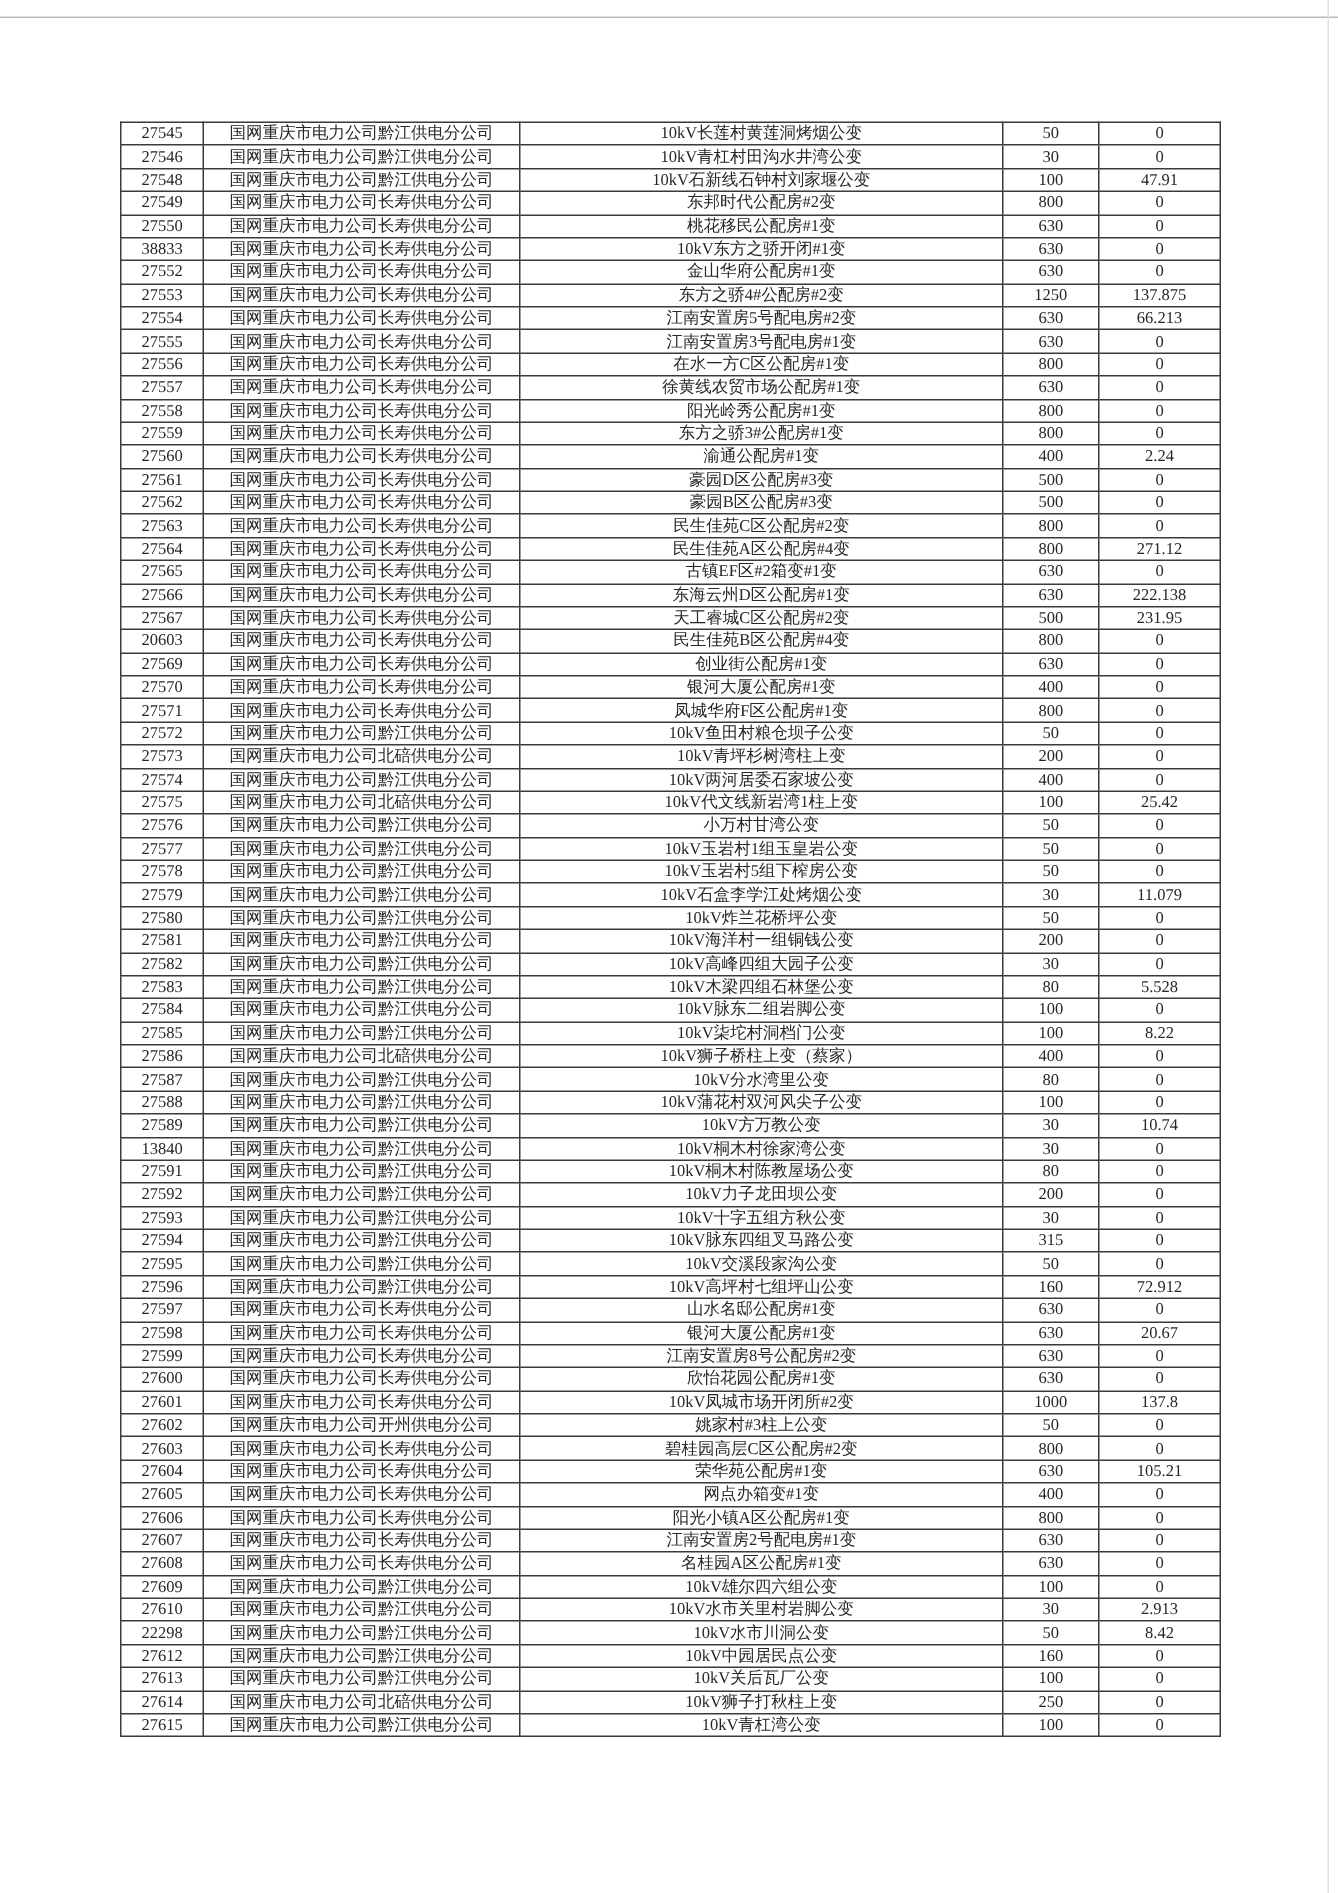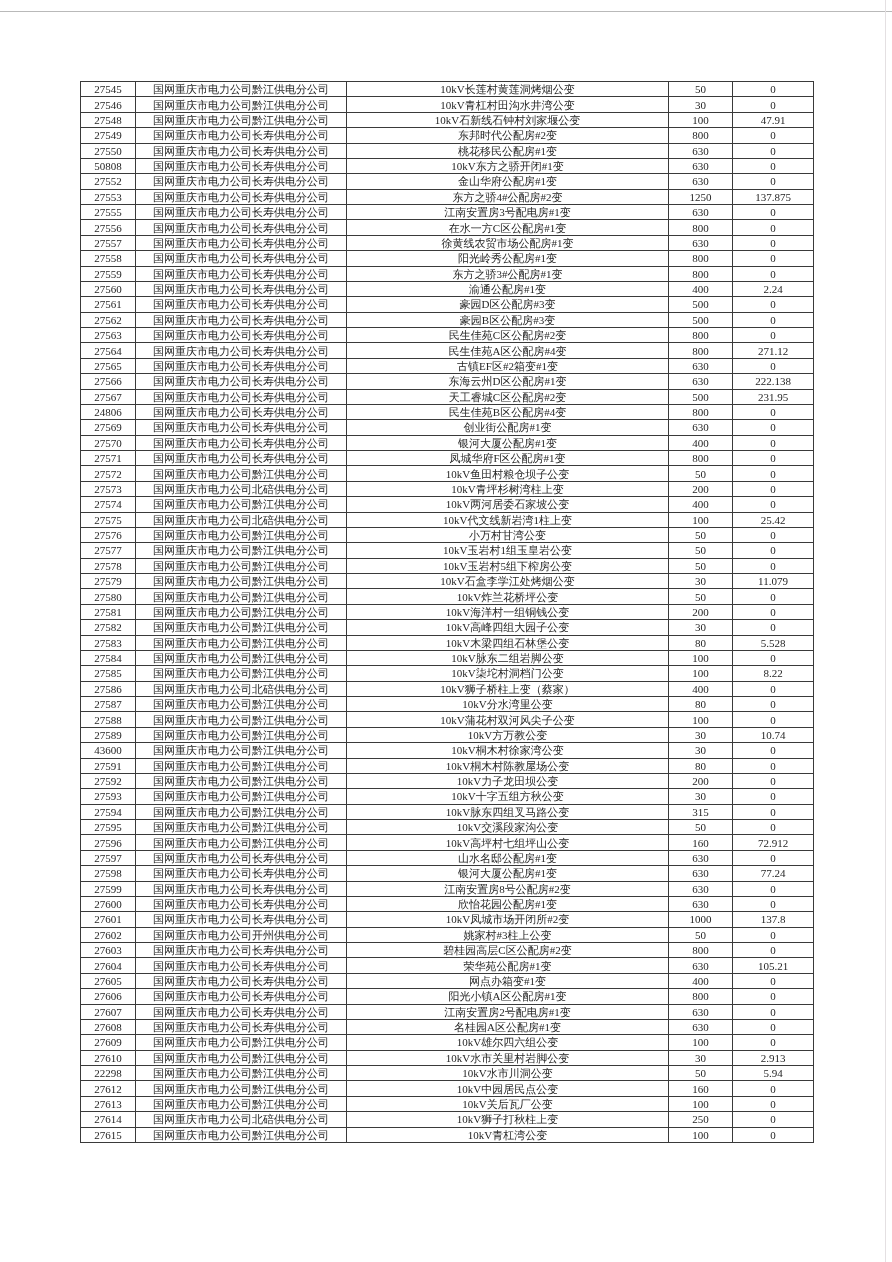--- a/index.html
+++ b/index.html
@@ -105,41 +105,48 @@
           <td>0</td>
         </tr>
         <tr>
           <td>27550</td>
           <td>国网重庆市电力公司长寿供电分公司</td>
           <td>桃花移民公配房#1变</td>
           <td>630</td>
           <td>0</td>
         </tr>
         <tr>
-          <td>50808</td>
+          <td>38833</td>
           <td>国网重庆市电力公司长寿供电分公司</td>
           <td>10kV东方之骄开闭#1变</td>
           <td>630</td>
           <td>0</td>
         </tr>
         <tr>
           <td>27552</td>
           <td>国网重庆市电力公司长寿供电分公司</td>
           <td>金山华府公配房#1变</td>
           <td>630</td>
           <td>0</td>
         </tr>
         <tr>
           <td>27553</td>
           <td>国网重庆市电力公司长寿供电分公司</td>
           <td>东方之骄4#公配房#2变</td>
           <td>1250</td>
           <td>137.875</td>
         </tr>
         <tr>
+          <td>27554</td>
+          <td>国网重庆市电力公司长寿供电分公司</td>
+          <td>江南安置房5号配电房#2变</td>
+          <td>630</td>
+          <td>66.213</td>
+        </tr>
+        <tr>
           <td>27555</td>
           <td>国网重庆市电力公司长寿供电分公司</td>
           <td>江南安置房3号配电房#1变</td>
           <td>630</td>
           <td>0</td>
         </tr>
         <tr>
           <td>27556</td>
           <td>国网重庆市电力公司长寿供电分公司</td>
           <td>在水一方C区公配房#1变</td>
@@ -217,21 +224,21 @@
           <td>222.138</td>
         </tr>
         <tr>
           <td>27567</td>
           <td>国网重庆市电力公司长寿供电分公司</td>
           <td>天工睿城C区公配房#2变</td>
           <td>500</td>
           <td>231.95</td>
         </tr>
         <tr>
-          <td>24806</td>
+          <td>20603</td>
           <td>国网重庆市电力公司长寿供电分公司</td>
           <td>民生佳苑B区公配房#4变</td>
           <td>800</td>
           <td>0</td>
         </tr>
         <tr>
           <td>27569</td>
           <td>国网重庆市电力公司长寿供电分公司</td>
           <td>创业街公配房#1变</td>
           <td>630</td>
@@ -371,21 +378,21 @@
           <td>0</td>
         </tr>
         <tr>
           <td>27589</td>
           <td>国网重庆市电力公司黔江供电分公司</td>
           <td>10kV方万教公变</td>
           <td>30</td>
           <td>10.74</td>
         </tr>
         <tr>
-          <td>43600</td>
+          <td>13840</td>
           <td>国网重庆市电力公司黔江供电分公司</td>
           <td>10kV桐木村徐家湾公变</td>
           <td>30</td>
           <td>0</td>
         </tr>
         <tr>
           <td>27591</td>
           <td>国网重庆市电力公司黔江供电分公司</td>
           <td>10kV桐木村陈教屋场公变</td>
           <td>80</td>
@@ -431,21 +438,21 @@
           <td>国网重庆市电力公司长寿供电分公司</td>
           <td>山水名邸公配房#1变</td>
           <td>630</td>
           <td>0</td>
         </tr>
         <tr>
           <td>27598</td>
           <td>国网重庆市电力公司长寿供电分公司</td>
           <td>银河大厦公配房#1变</td>
           <td>630</td>
-          <td>77.24</td>
+          <td>20.67</td>
         </tr>
         <tr>
           <td>27599</td>
           <td>国网重庆市电力公司长寿供电分公司</td>
           <td>江南安置房8号公配房#2变</td>
           <td>630</td>
           <td>0</td>
         </tr>
         <tr>
           <td>27600</td>
@@ -522,21 +529,21 @@
           <td>国网重庆市电力公司黔江供电分公司</td>
           <td>10kV水市关里村岩脚公变</td>
           <td>30</td>
           <td>2.913</td>
         </tr>
         <tr>
           <td>22298</td>
           <td>国网重庆市电力公司黔江供电分公司</td>
           <td>10kV水市川洞公变</td>
           <td>50</td>
-          <td>5.94</td>
+          <td>8.42</td>
         </tr>
         <tr>
           <td>27612</td>
           <td>国网重庆市电力公司黔江供电分公司</td>
           <td>10kV中园居民点公变</td>
           <td>160</td>
           <td>0</td>
         </tr>
         <tr>
           <td>27613</td>

